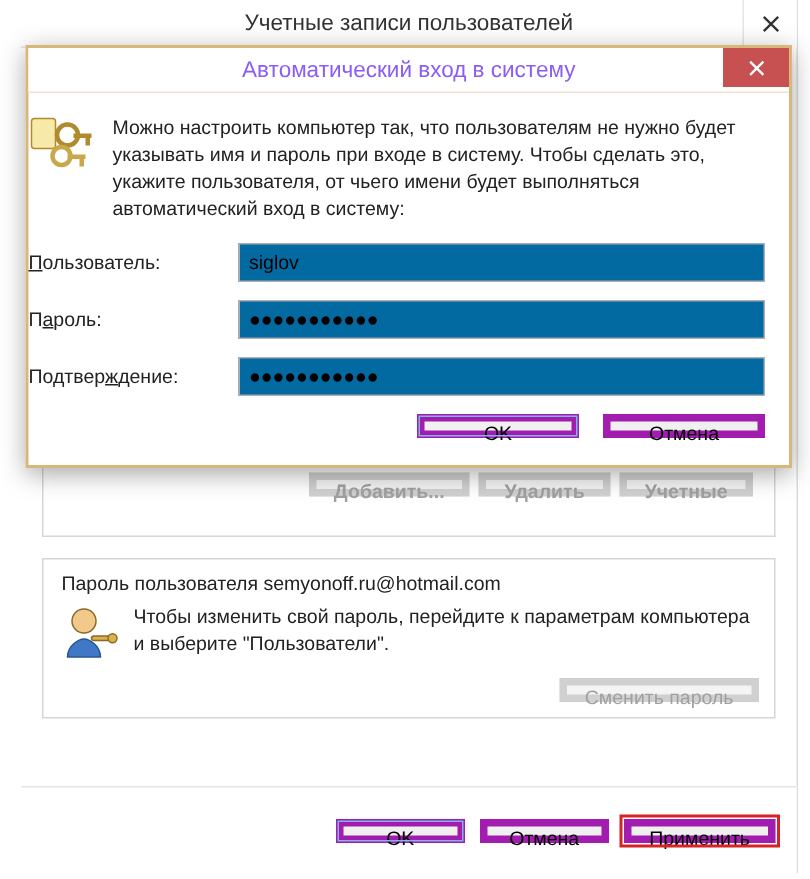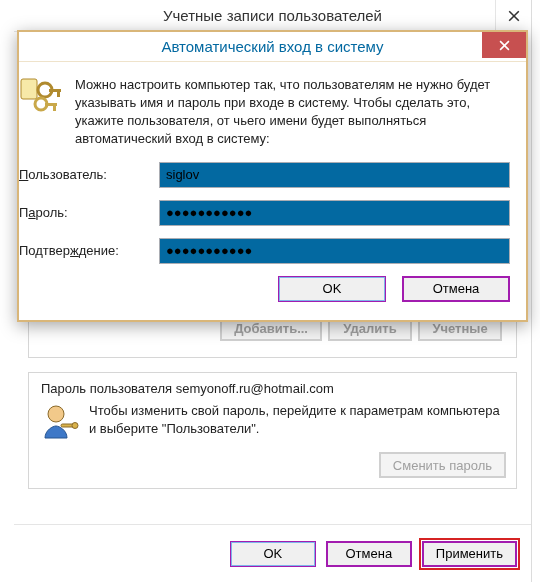--- a/index.html
+++ b/index.html
@@ -55,40 +55,40 @@
 
   .parent-footer {
     position:absolute; left:0; right:0; bottom:0; height:58px;
     border-top:1px solid #e5e5e5;
     display:flex; align-items:center; justify-content:flex-end;
     gap:10px; padding:0 14px; background:#fff;
   }
 
   
   .btn {
-    height:26px; padding:0 12px; min-width:86px;
-    background:#f0f0f0; border:2px solid #a21caf;
+    height:16px; padding:0 12px; min-width:86px;
+    background:#f0f0f0; border:5px solid #a21caf;
     font: inherit; cursor:pointer;
   }
   .btn:disabled { color:#a0a0a0; border-color:#d0d0d0; background:#f4f4f4; cursor:default; }
   .btn.default { outline:1px solid #7eb4ea; outline-offset:-2px; }
 
   
   .hl { outline:2px solid #d62323; outline-offset:1px; }
 
   
   .modal {
     position:absolute; left:17px; top:30px; width:511px;
     background:#fff;
     border:2px solid #d9b679;
     box-shadow:0 4px 16px rgba(0,0,0,.35);
   }
   .modal-titlebar {
     height:30px; display:flex; align-items:center; justify-content:center;
-    background:#fff; color:#0369a1; font-size:15px;
+    background:#fff; color:#8b5cf6; font-size:15px;
     border-bottom:1px solid #efe3cb;
     position:relative;
   }
   .modal-close {
     position:absolute; right:0; top:0; width:44px; height:26px;
     background:#c75050; display:flex; align-items:center; justify-content:center;
   }
   .modal-close svg { width:11px; height:11px; }
   .modal-body { padding:14px 16px 18px 0; }
 

